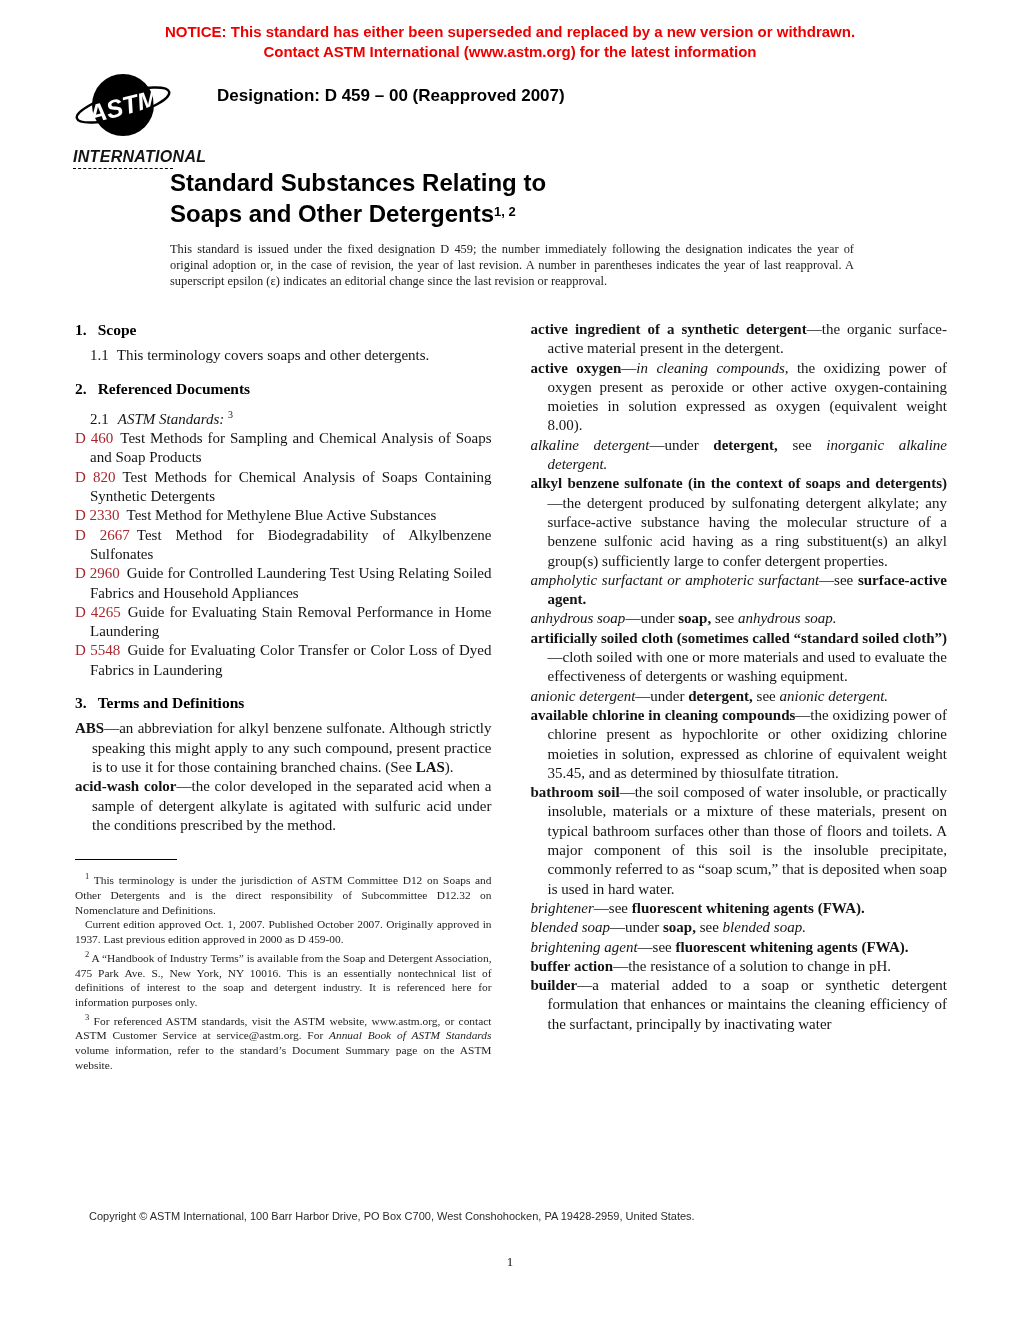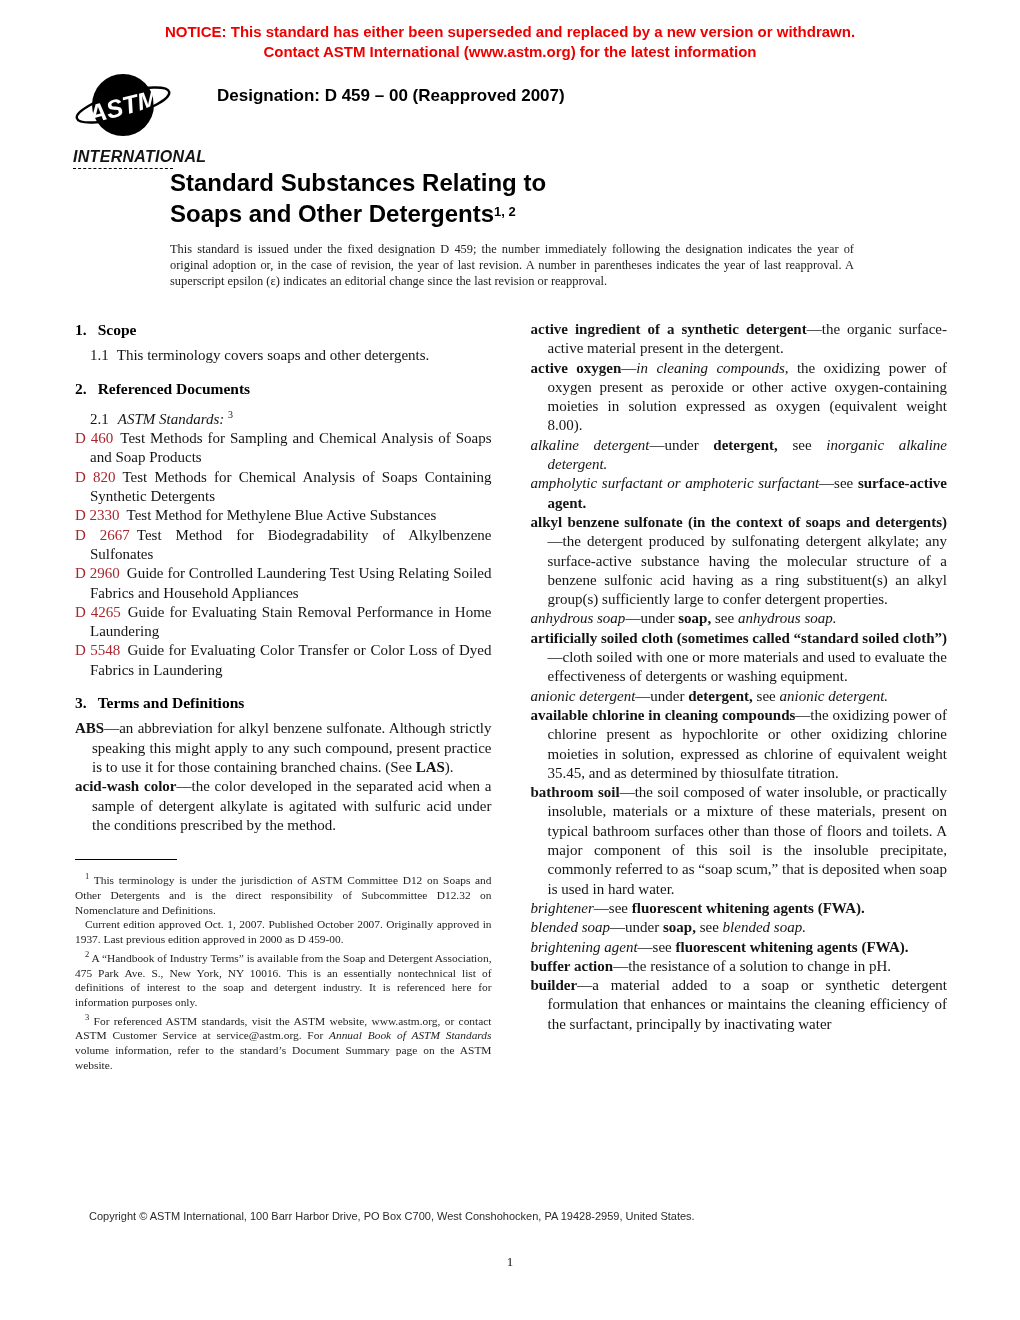--- a/index.html
+++ b/index.html
@@ -144,22 +144,22 @@
             <p class="fn"><sup>3</sup><span class="seg-n"> For referenced ASTM standards, visit the ASTM website, www.astm.org, or contact ASTM Customer Service at service@astm.org. For </span><span class="seg-i">Annual Book of ASTM Standards</span><span class="seg-n"> volume information, refer to the standard’s Document Summary page on the ASTM website.</span></p>
           </div>
       </div>
 
     </div>
     <div class="col">
       <div id="right-terms">
           <p class="term"><span class="seg-b">active ingredient of a synthetic detergent</span><span class="seg-n">—the organic surface-active material present in the detergent.</span></p>
           <p class="term"><span class="seg-b">active oxygen</span><span class="seg-n">—</span><span class="seg-i">in cleaning compounds</span><span class="seg-n">, the oxidizing power of oxygen present as peroxide or other active oxygen-containing moieties in solution expressed as oxygen (equivalent weight 8.00).</span></p>
           <p class="term"><span class="seg-i">alkaline detergent</span><span class="seg-n">—under </span><span class="seg-b">detergent,</span><span class="seg-n"> see </span><span class="seg-i">inorganic alkaline detergent.</span></p>
+          <p class="term"><span class="seg-b">alkyl benzene sulfonate (in the context of soaps and detergents)</span><span class="seg-n">—the detergent produced by sulfonating detergent alkylate; any surface-active substance having the molecular structure of a benzene sulfonic acid having as a ring substituent(s) an alkyl group(s) sufficiently large to confer detergent properties.</span></p>
           <p class="term"><span class="seg-i">ampholytic surfactant or amphoteric surfactant</span><span class="seg-n">—see </span><span class="seg-b">surface-active agent.</span></p>
-          <p class="term"><span class="seg-b">alkyl benzene sulfonate (in the context of soaps and detergents)</span><span class="seg-n">—the detergent produced by sulfonating detergent alkylate; any surface-active substance having the molecular structure of a benzene sulfonic acid having as a ring substituent(s) an alkyl group(s) sufficiently large to confer detergent properties.</span></p>
           <p class="term"><span class="seg-i">anhydrous soap</span><span class="seg-n">—under </span><span class="seg-b">soap,</span><span class="seg-n"> see </span><span class="seg-i">anhydrous soap.</span></p>
           <p class="term"><span class="seg-b">artificially soiled cloth (sometimes called “standard soiled cloth”)</span><span class="seg-n">—cloth soiled with one or more materials and used to evaluate the effectiveness of detergents or washing equipment.</span></p>
           <p class="term"><span class="seg-i">anionic detergent</span><span class="seg-n">—under </span><span class="seg-b">detergent,</span><span class="seg-n"> see </span><span class="seg-i">anionic detergent.</span></p>
           <p class="term"><span class="seg-b">available chlorine in cleaning compounds</span><span class="seg-n">—the oxidizing power of chlorine present as hypochlorite or other oxidizing chlorine moieties in solution, expressed as chlorine of equivalent weight 35.45, and as determined by thiosulfate titration.</span></p>
           <p class="term"><span class="seg-b">bathroom soil</span><span class="seg-n">—the soil composed of water insoluble, or practically insoluble, materials or a mixture of these materials, present on typical bathroom surfaces other than those of floors and toilets. A major component of this soil is the insoluble precipitate, commonly referred to as “soap scum,” that is deposited when soap is used in hard water.</span></p>
           <p class="term"><span class="seg-i">brightener</span><span class="seg-n">—see </span><span class="seg-b">fluorescent whitening agents (FWA).</span></p>
           <p class="term"><span class="seg-i">blended soap</span><span class="seg-n">—under </span><span class="seg-b">soap,</span><span class="seg-n"> see </span><span class="seg-i">blended soap.</span></p>
           <p class="term"><span class="seg-i">brightening agent</span><span class="seg-n">—see </span><span class="seg-b">fluorescent whitening agents (FWA).</span></p>
           <p class="term"><span class="seg-b">buffer action</span><span class="seg-n">—the resistance of a solution to change in pH.</span></p>
           <p class="term"><span class="seg-b">builder</span><span class="seg-n">—a material added to a soap or synthetic detergent formulation that enhances or maintains the cleaning efficiency of the surfactant, principally by inactivating water</span></p>

